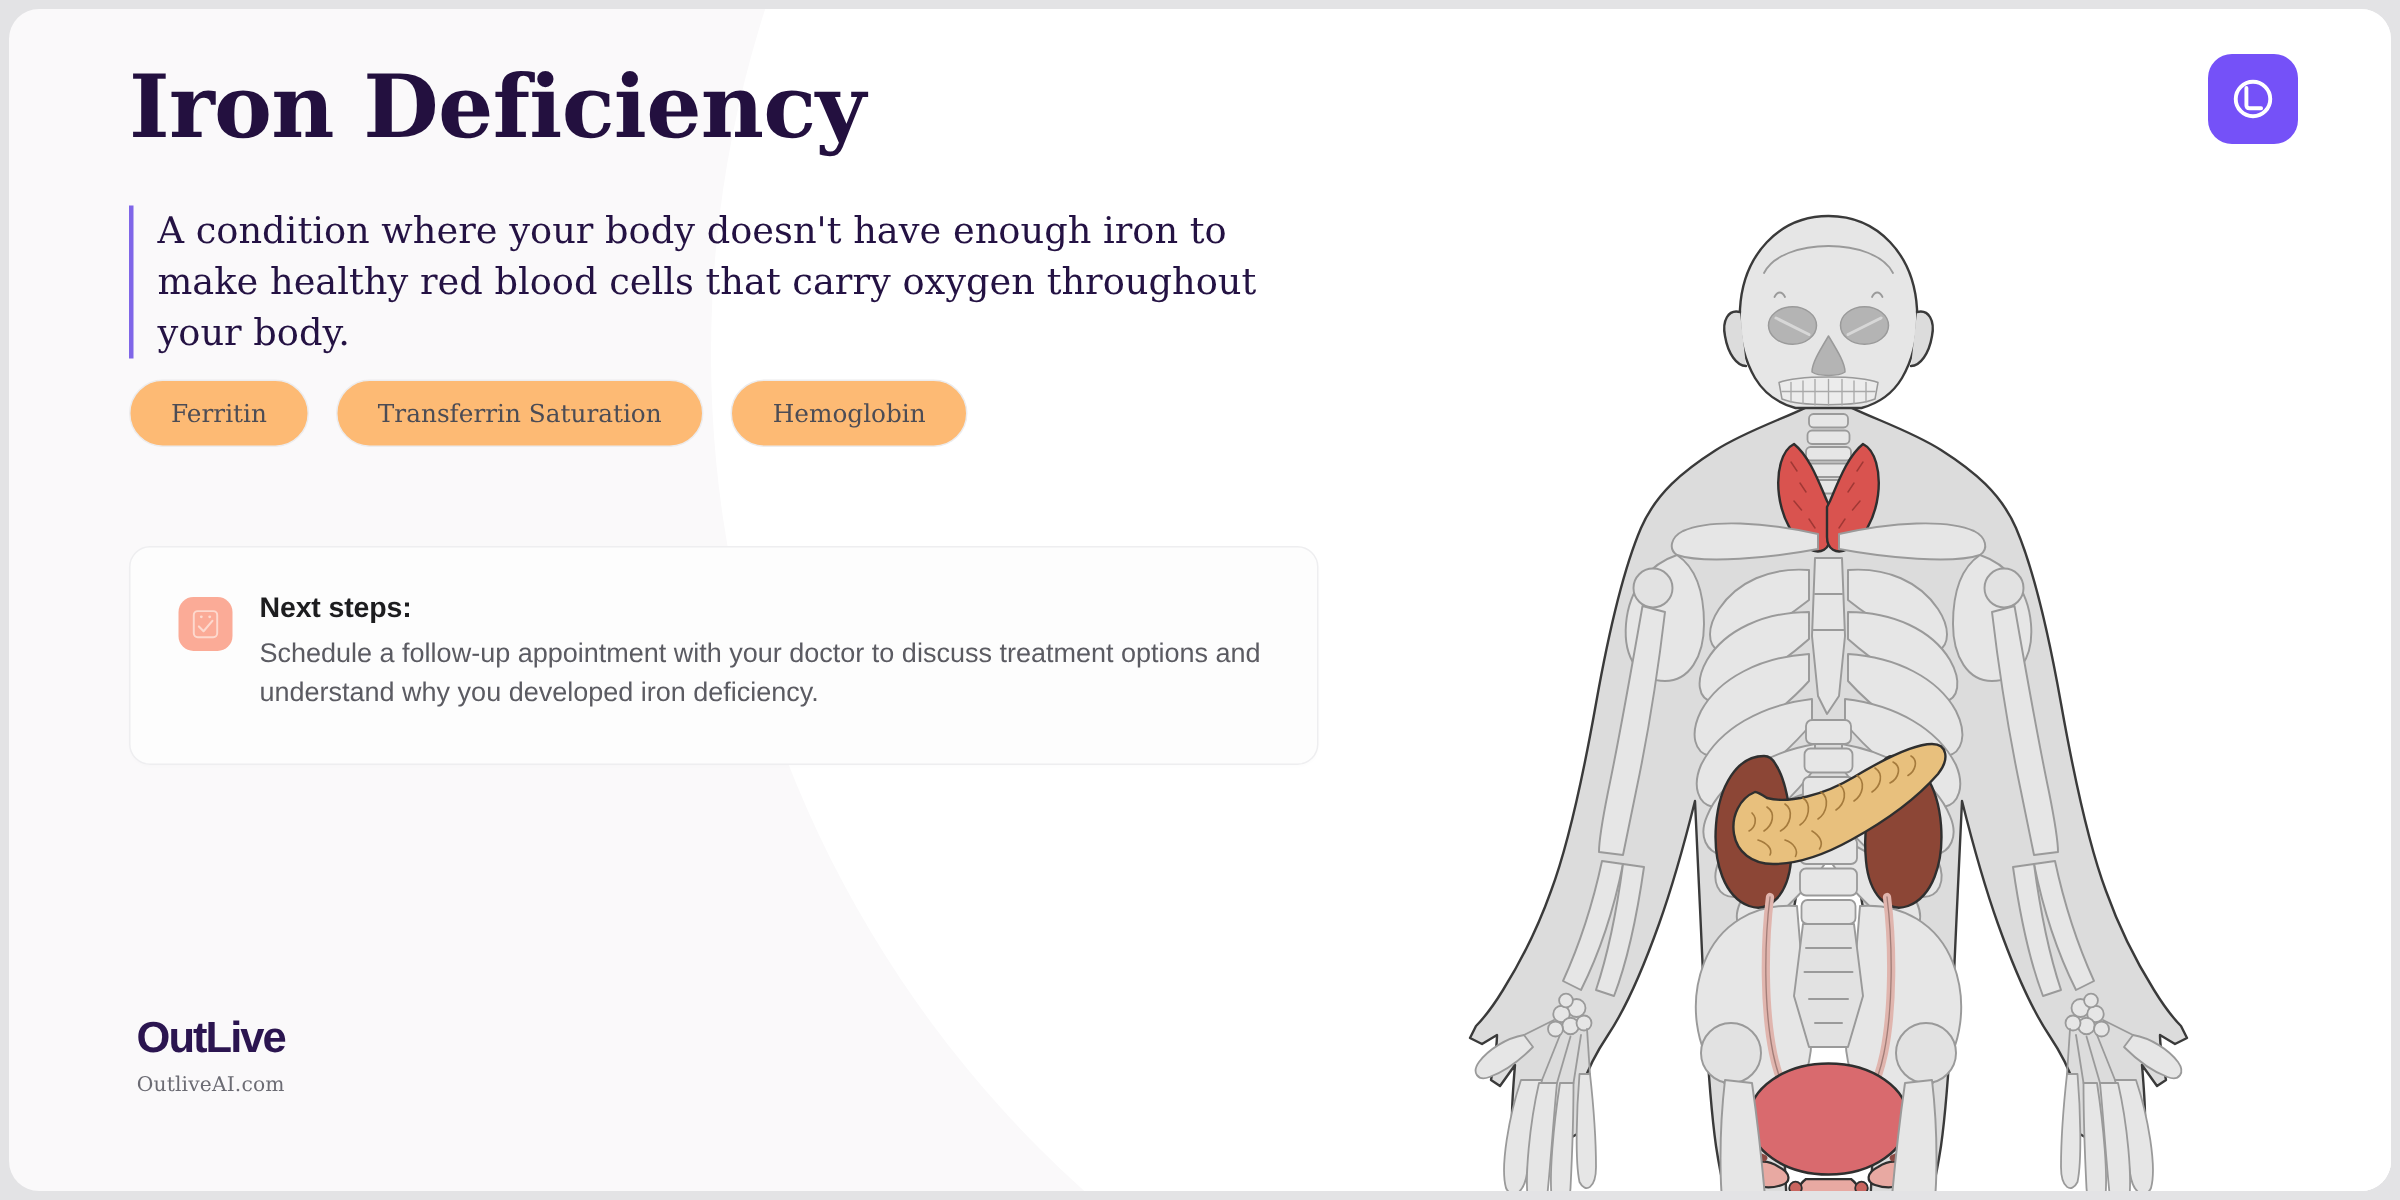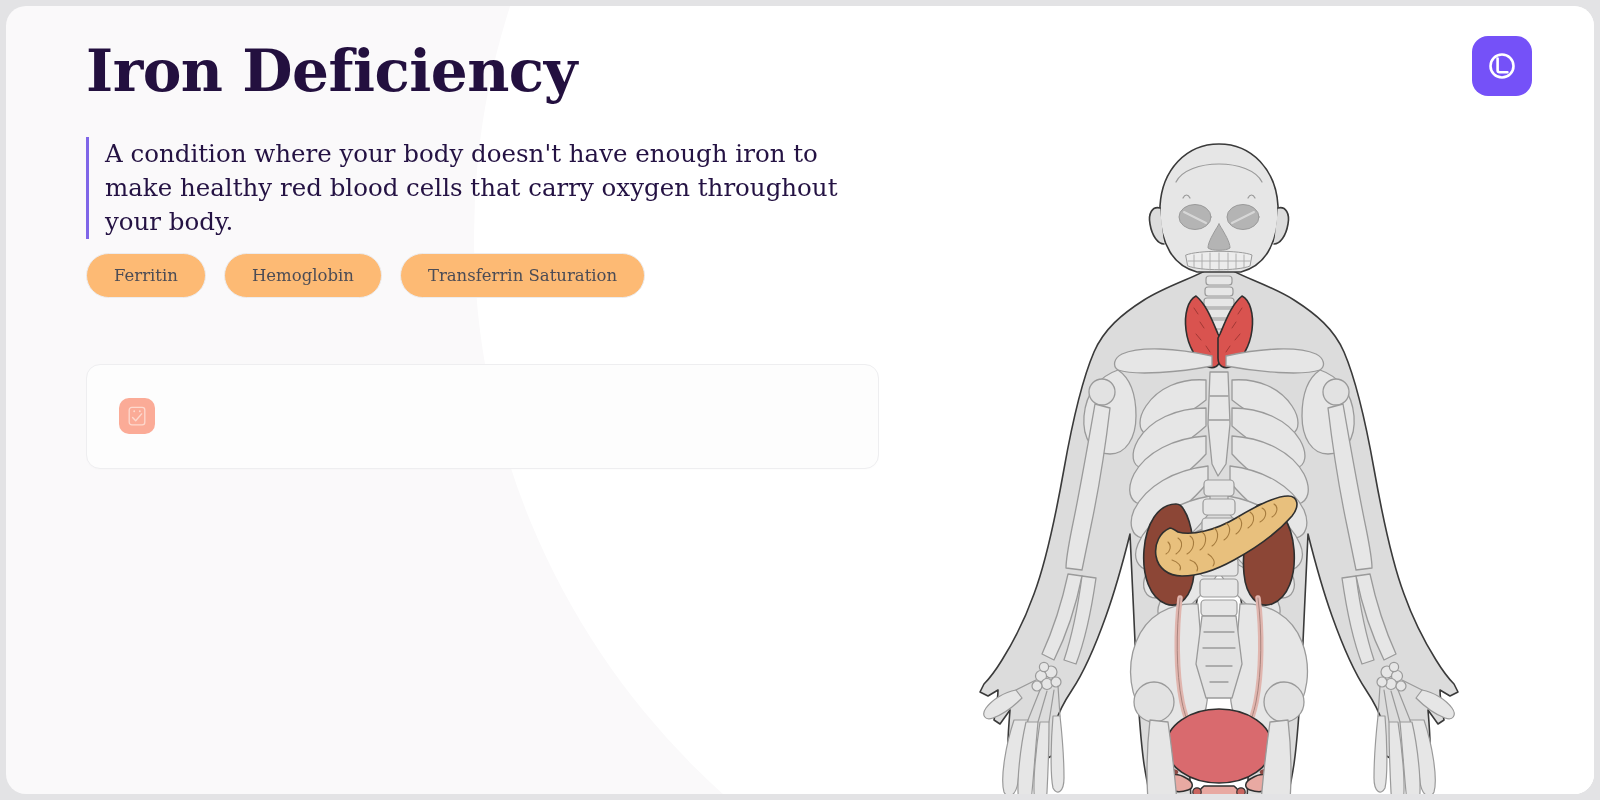--- a/index.html
+++ b/index.html
@@ -147,35 +147,43 @@
     </div>
 
     <h1 class="title">Iron Deficiency</h1>
 
     <div class="subtitle-wrap">
       <p class="subtitle">A condition where your body doesn't have enough iron to make healthy red blood cells that carry oxygen throughout your body.</p>
     </div>
 
     <div class="chips">
       <span class="chip">Ferritin</span>
+      <span class="chip">Transferrin Saturation</span>
       <span class="chip">Hemoglobin</span>
-      <span class="chip">Transferrin Saturation</span>
     </div>
 
     <div class="nextcard">
       <div class="next-icon">
         <svg width="20" height="22" viewBox="0 0 20 22">
           <rect x="2.2" y="2.4" width="15.6" height="17.4" rx="2.6" fill="none" stroke="#fdd9ce" stroke-width="1.3"></rect>
           <circle cx="7.2" cy="6.2" r="0.95" fill="#fdd9ce"></circle>
           <circle cx="12.8" cy="6.2" r="0.95" fill="#fdd9ce"></circle>
           <path d="M5.6 12.6 L8.7 15.8 L14.6 8.9" fill="none" stroke="#fdd9ce" stroke-width="1.4" stroke-linecap="round" stroke-linejoin="round"></path>
         </svg>
       </div>
+      <div class="next-body">
+        <div class="next-title">Next steps:</div>
+        <div class="next-text">Schedule a follow-up appointment with your doctor to discuss treatment options and understand why you developed iron deficiency.</div>
+      </div>
     </div>
 
+    <div class="logo-block">
+      <div class="logo-word">OutLive</div>
+      <div class="logo-url">OutliveAI.com</div>
+    </div>
 
     <div class="anatomy">
       <svg viewBox="0 0 610 690" width="610" height="690">
         <defs>
           <g id="ribpair"></g>
         </defs>
 
         <g stroke="#3a3a3a" stroke-width="1.6" stroke-linejoin="round" stroke-linecap="round">
 
           <g>

